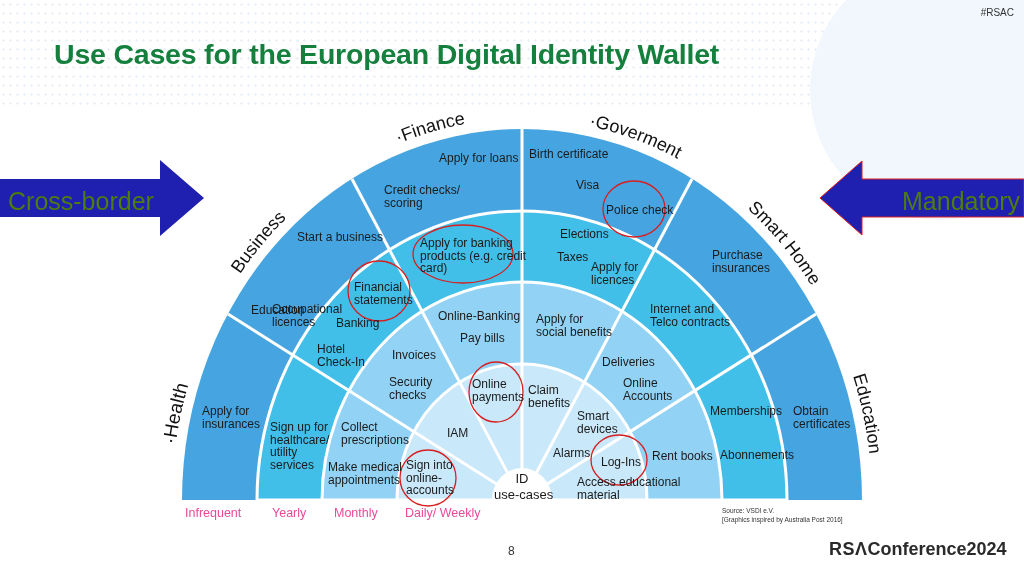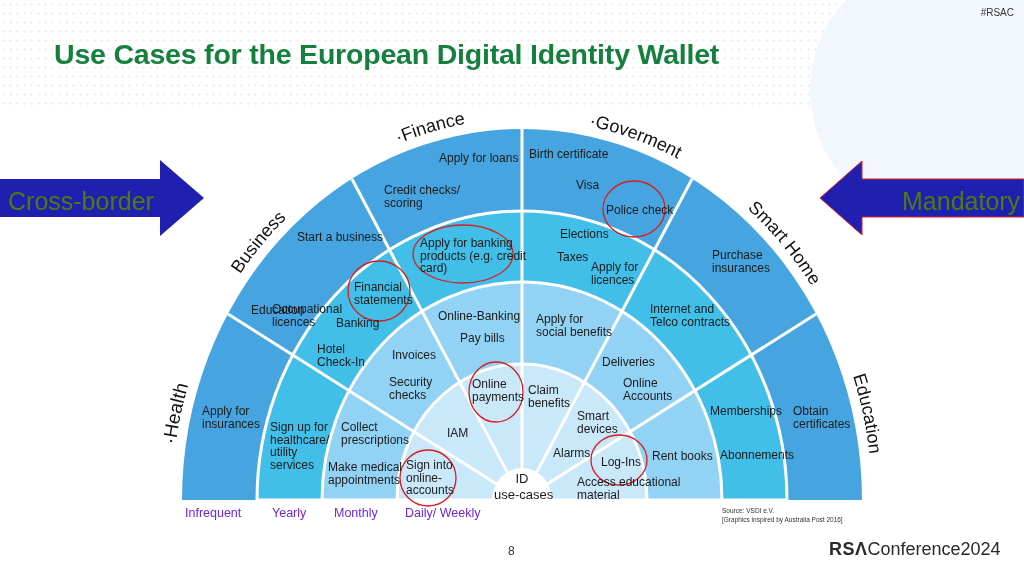--- a/index.html
+++ b/index.html
@@ -29,34 +29,34 @@
   .arrow { position: absolute; top: 160px; height: 77px; }
   .arrow-label {
     position: absolute; top: 187px; font-size: 25px; color: #4d7c0f; white-space: nowrap;
   }
   svg.diagram { position: absolute; left: 0; top: 0; }
   .cell {
     position: absolute; font-size: 12px; line-height: 12.5px; color: #1b1b1b;
     white-space: pre; 
   }
   .freq {
-    position: absolute; top: 506px; font-size: 12.5px; color: #6d28d9; white-space: nowrap;
+    position: absolute; top: 506px; font-size: 12.5px; color: #ec4899; white-space: nowrap;
   }
   .center-label {
     position: absolute; left: 494px; top: 471px; width: 56px; text-align: center;
     font-size: 13px; line-height: 16px; color: #1b1b1b; white-space: nowrap;
   }
   .source {
     position: absolute; left: 722px; top: 506px; font-size: 6.5px; line-height: 9px; color: #333;
     white-space: nowrap;
   }
   .page-num { position: absolute; left: 508px; top: 544px; font-size: 12px; color: #333; }
   .logo { position: absolute; left: 829px; top: 539px; font-size: 18px; color: #2a2a2a; white-space: nowrap; }
   .logo .rsa { font-weight: bold; letter-spacing: 0.5px; text-align: right; }
-  .logo .conf { font-weight: normal; }
+  .logo .conf { font-weight: bold; }
 </style>
 </head>
 <body>
 
 <div class="bg-dots"></div>
 <div class="bg-blob"></div>
 
 <div class="hashtag">#RSAC</div>
 <h1 class="title">Use Cases for the European Digital Identity Wallet</h1>
 

